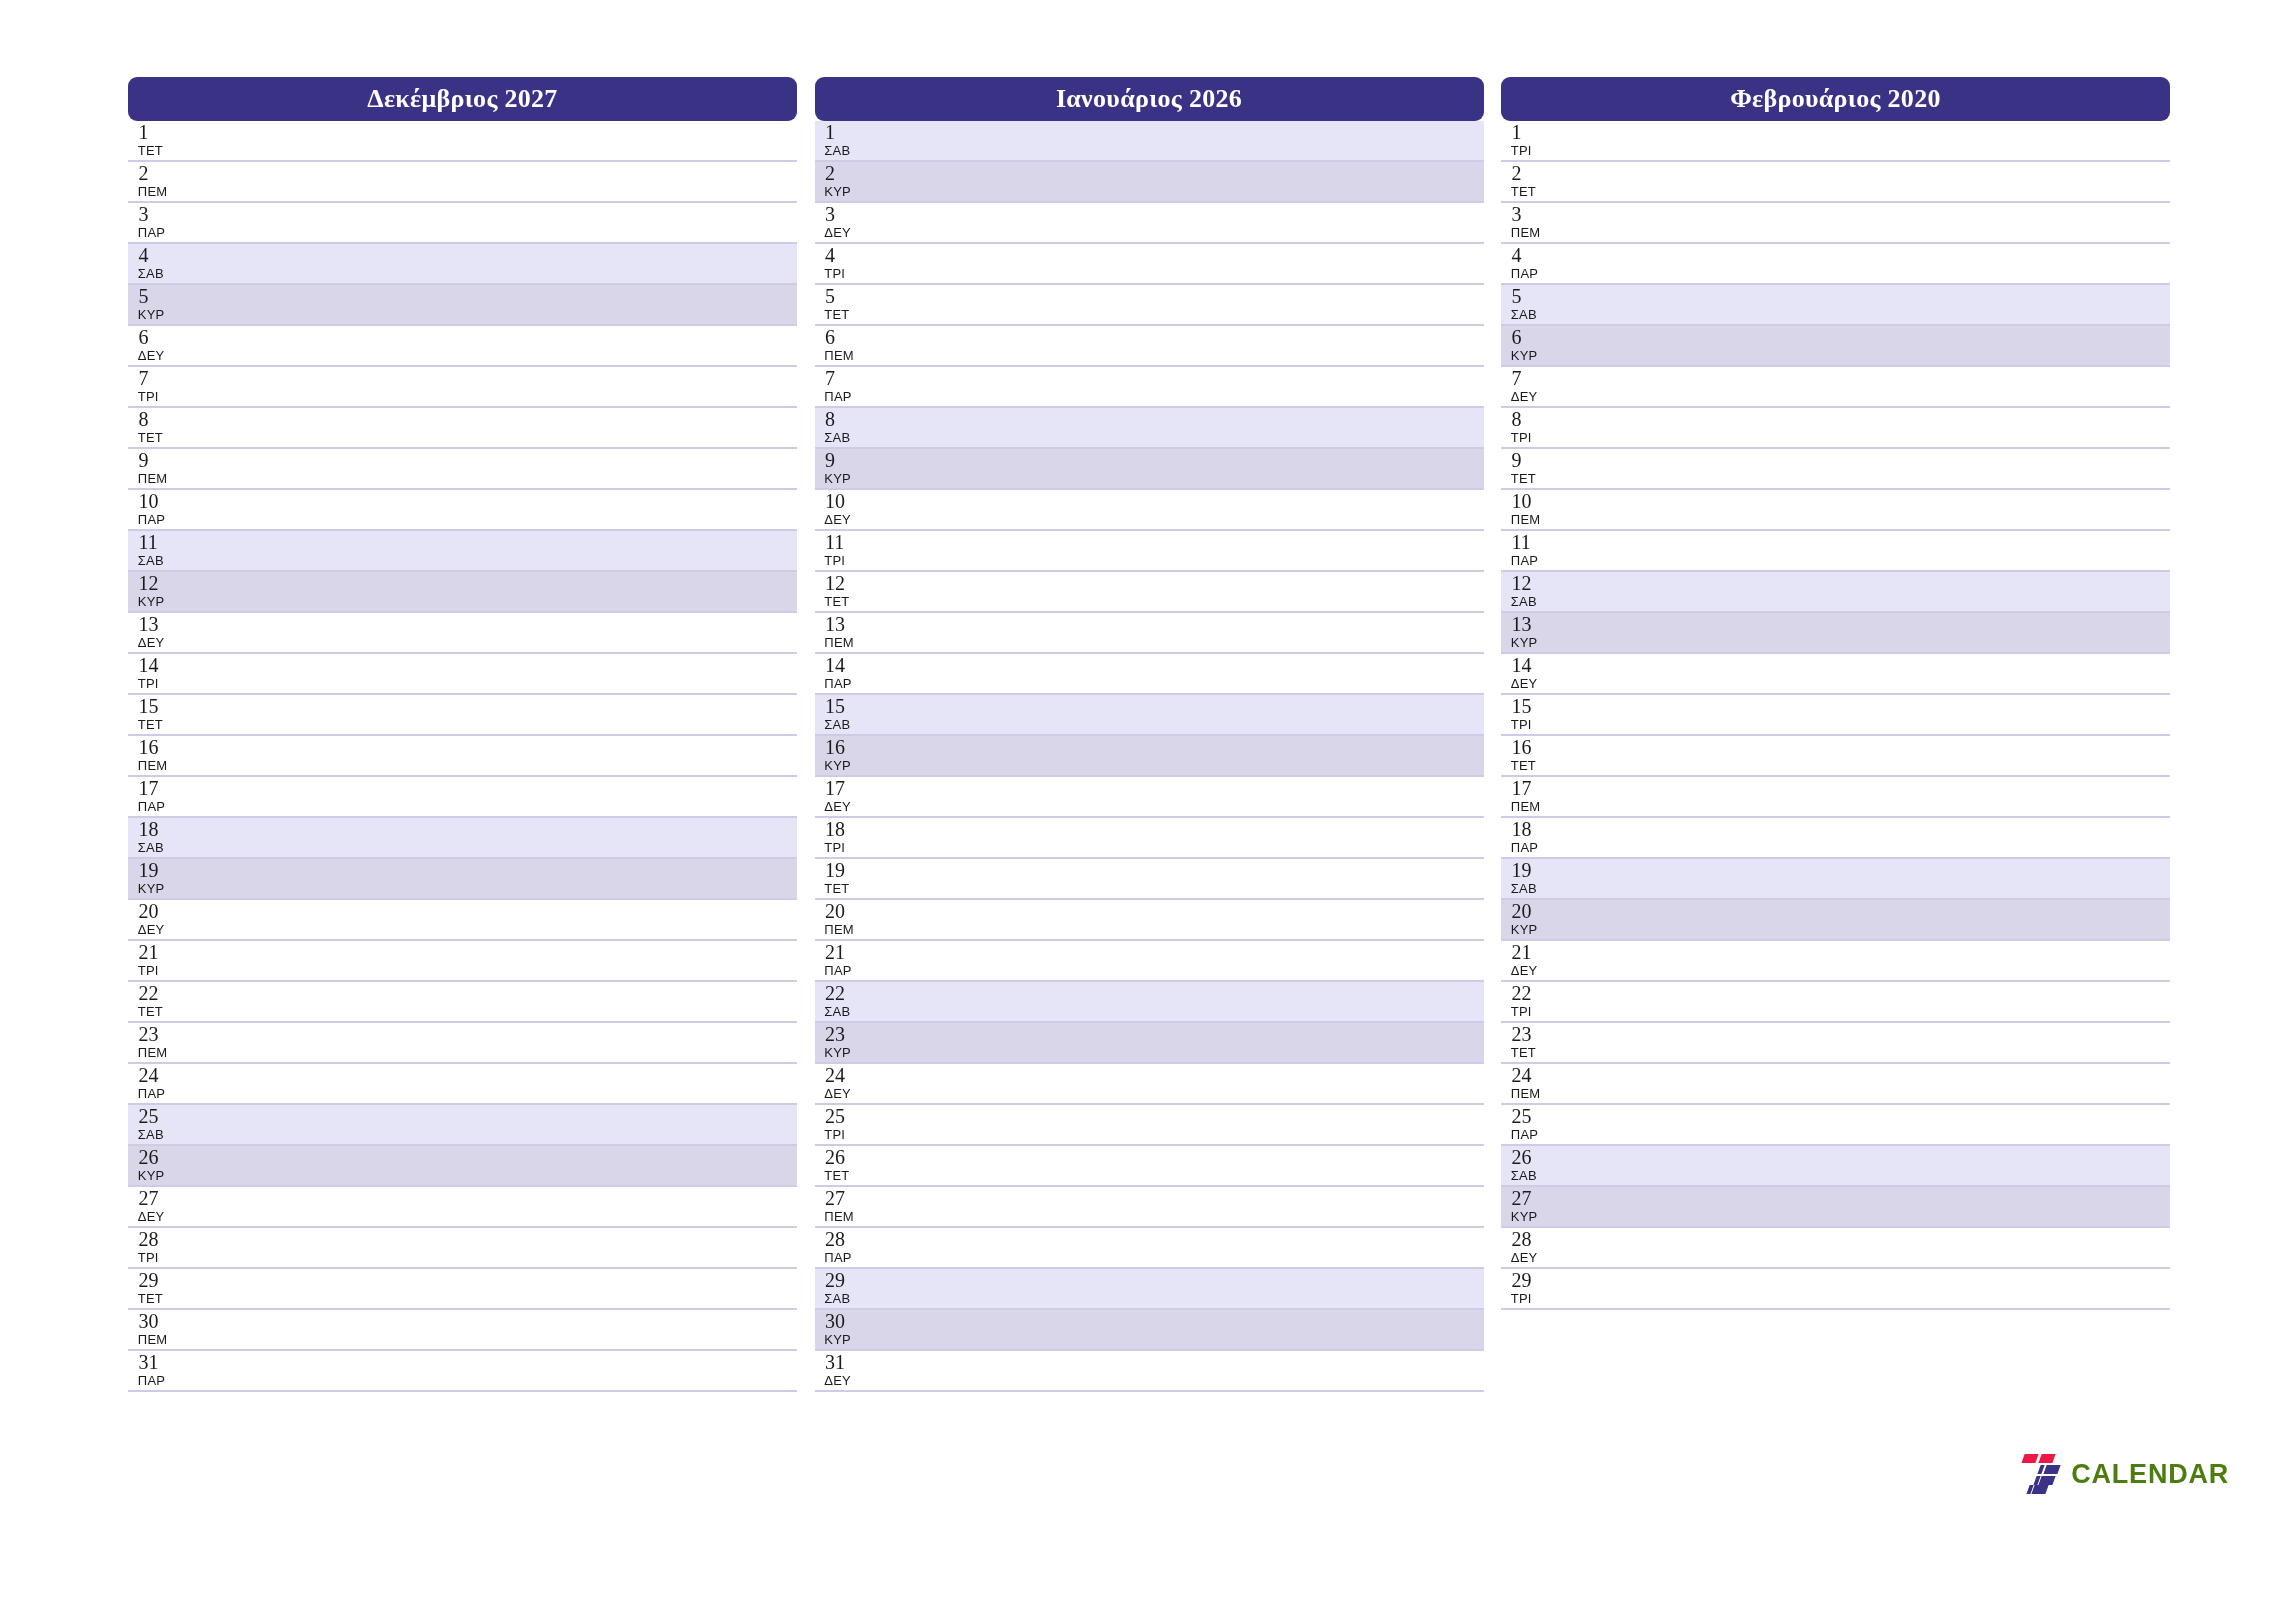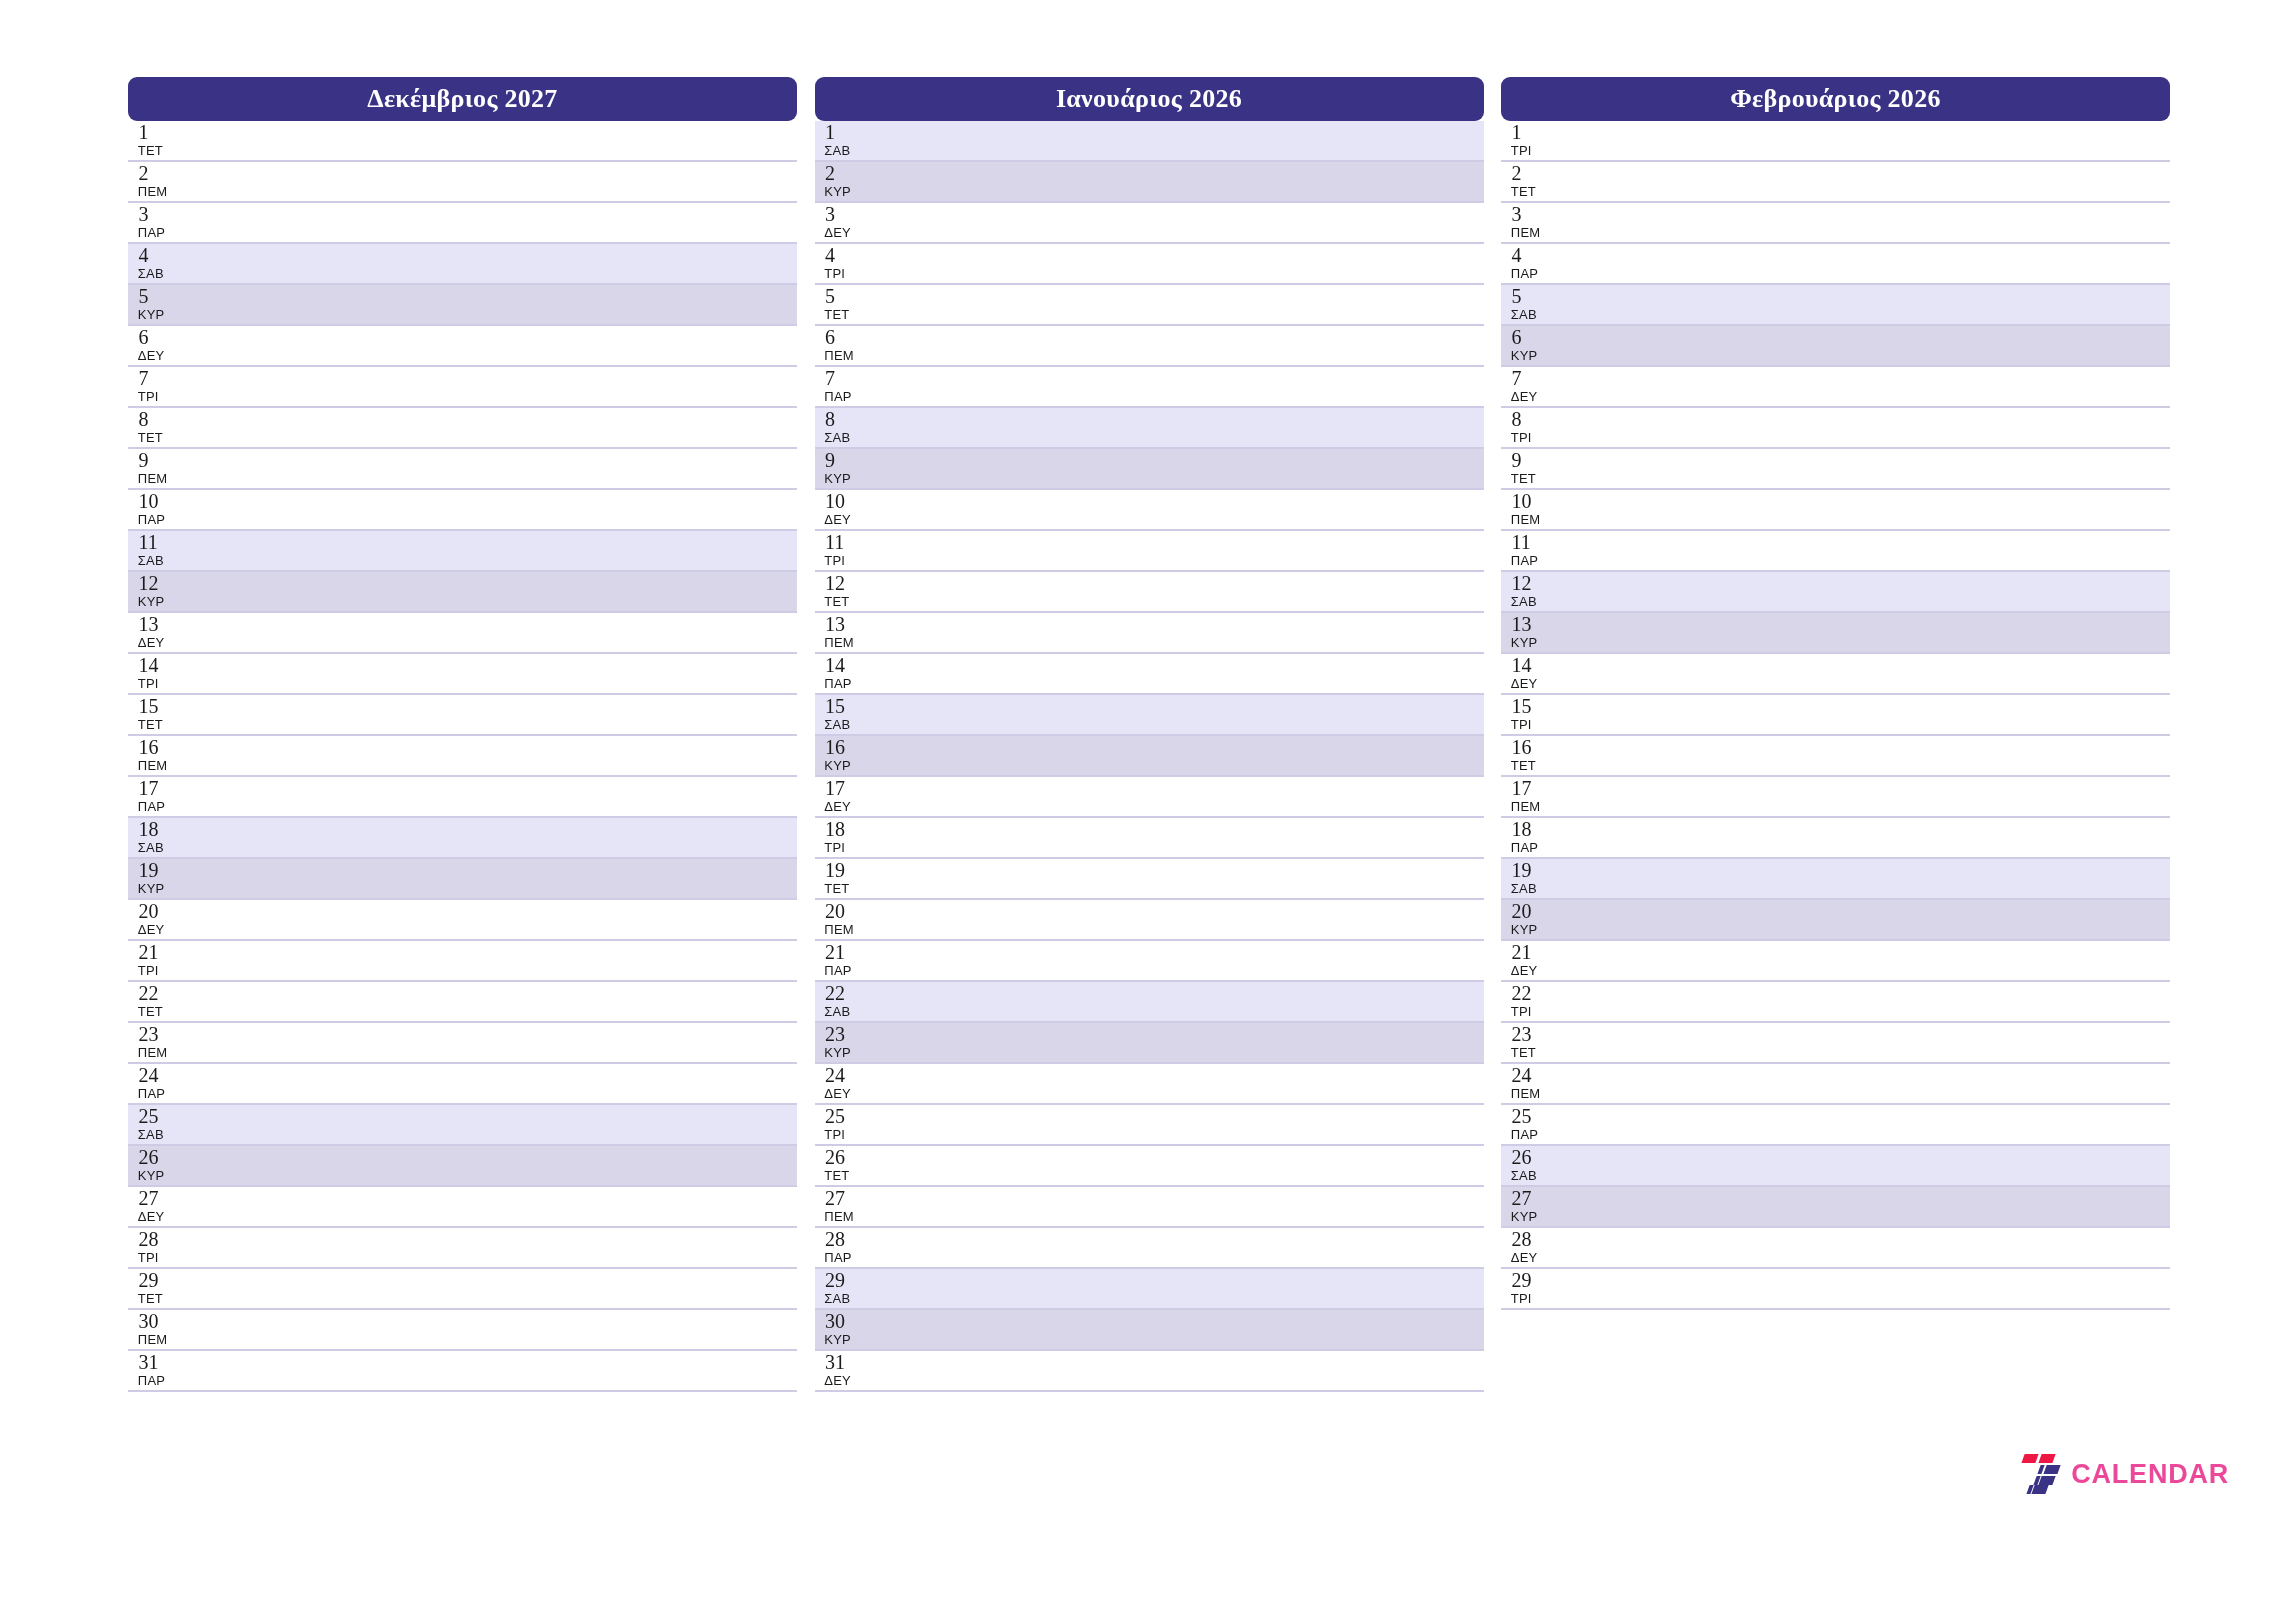--- a/index.html
+++ b/index.html
@@ -111,21 +111,21 @@
   .bar-d2 { left: 20px; top: 11px; width: 3.9px;  height: 9.2px; background: #3a3285; }
   .bar-d3 { left: 21px; top: 22px; width: 14.4px; height: 9.2px; background: #3a3285; }
   .bar-d4 { left: 15.7px; top: 22px; width: 3.9px;  height: 9.2px; background: #3a3285; }
   .bar-d5 { left: 14.4px; top: 31px; width: 14.4px; height: 9.2px; background: #3a3285; }
   .bar-d6 { left: 9.2px; top: 31px; width: 3.9px;  height: 9.2px; background: #3a3285; }
   #logo .word {
     font-family: "Liberation Sans", sans-serif;
     font-size: 27px;
     font-weight: 700;
     letter-spacing: 0.8px;
-    color: #ec4899;
+    color: #4d7c0f;
   }
 </style>
 </head>
 <body>
 
 <div id="planner">
     <div class="month-col">
       <div class="month-header">Δεκέμβριος 2027</div>
       <div class="days">
         <div class="day-row">
@@ -377,21 +377,21 @@
           <div class="day-num">30</div>
           <div class="day-abbr">ΚΥΡ</div>
         </div>
         <div class="day-row">
           <div class="day-num">31</div>
           <div class="day-abbr">ΔΕΥ</div>
         </div>
       </div>
     </div>
     <div class="month-col">
-      <div class="month-header">Φεβρουάριος 2026</div>
+      <div class="month-header">Φεβρουάριος 2020</div>
       <div class="days">
         <div class="day-row">
           <div class="day-num">1</div>
           <div class="day-abbr">ΤΡΙ</div>
         </div>
         <div class="day-row">
           <div class="day-num">2</div>
           <div class="day-abbr">ΤΕΤ</div>
         </div>
         <div class="day-row">

